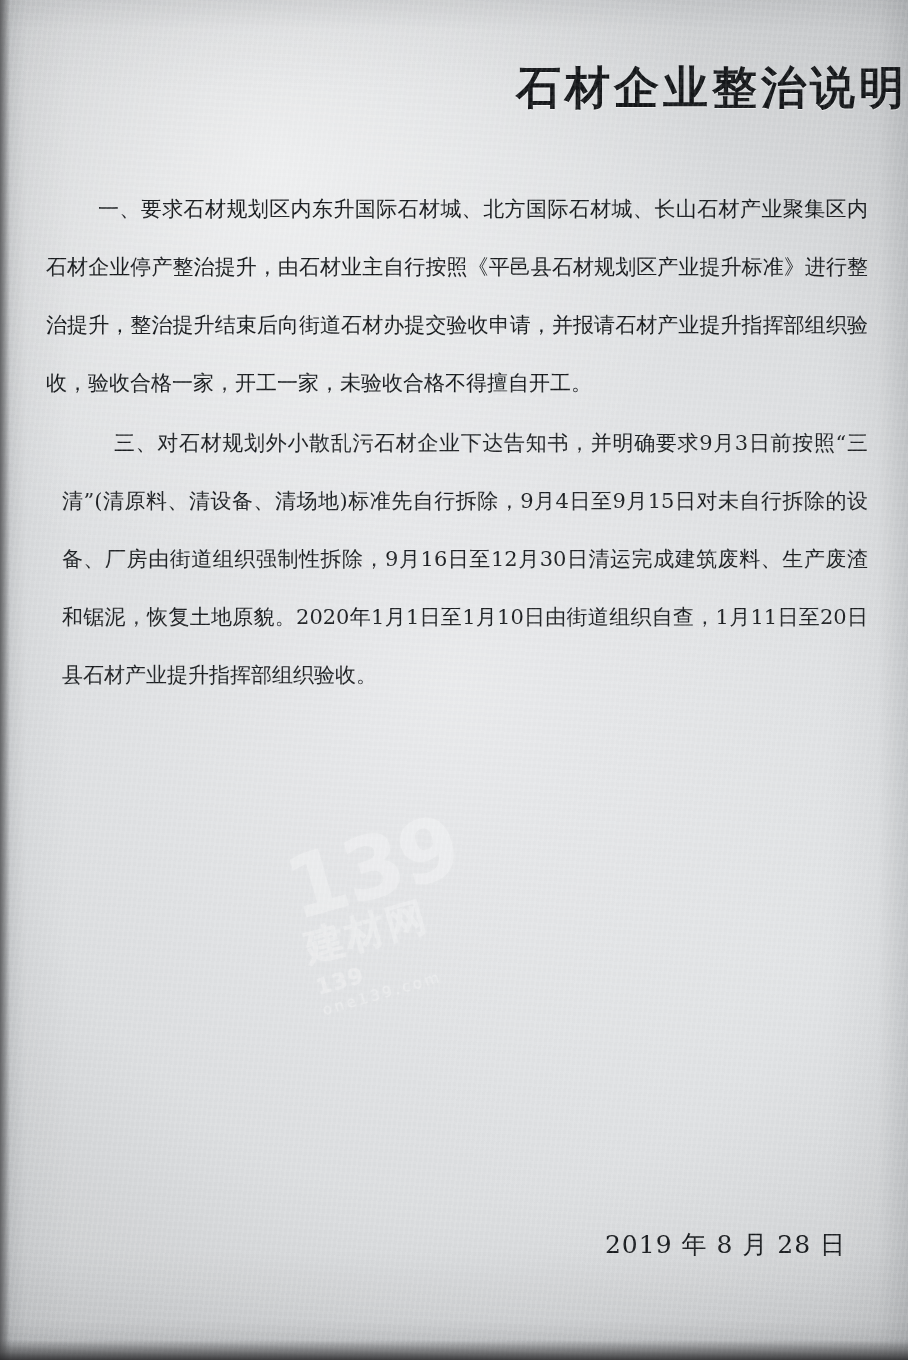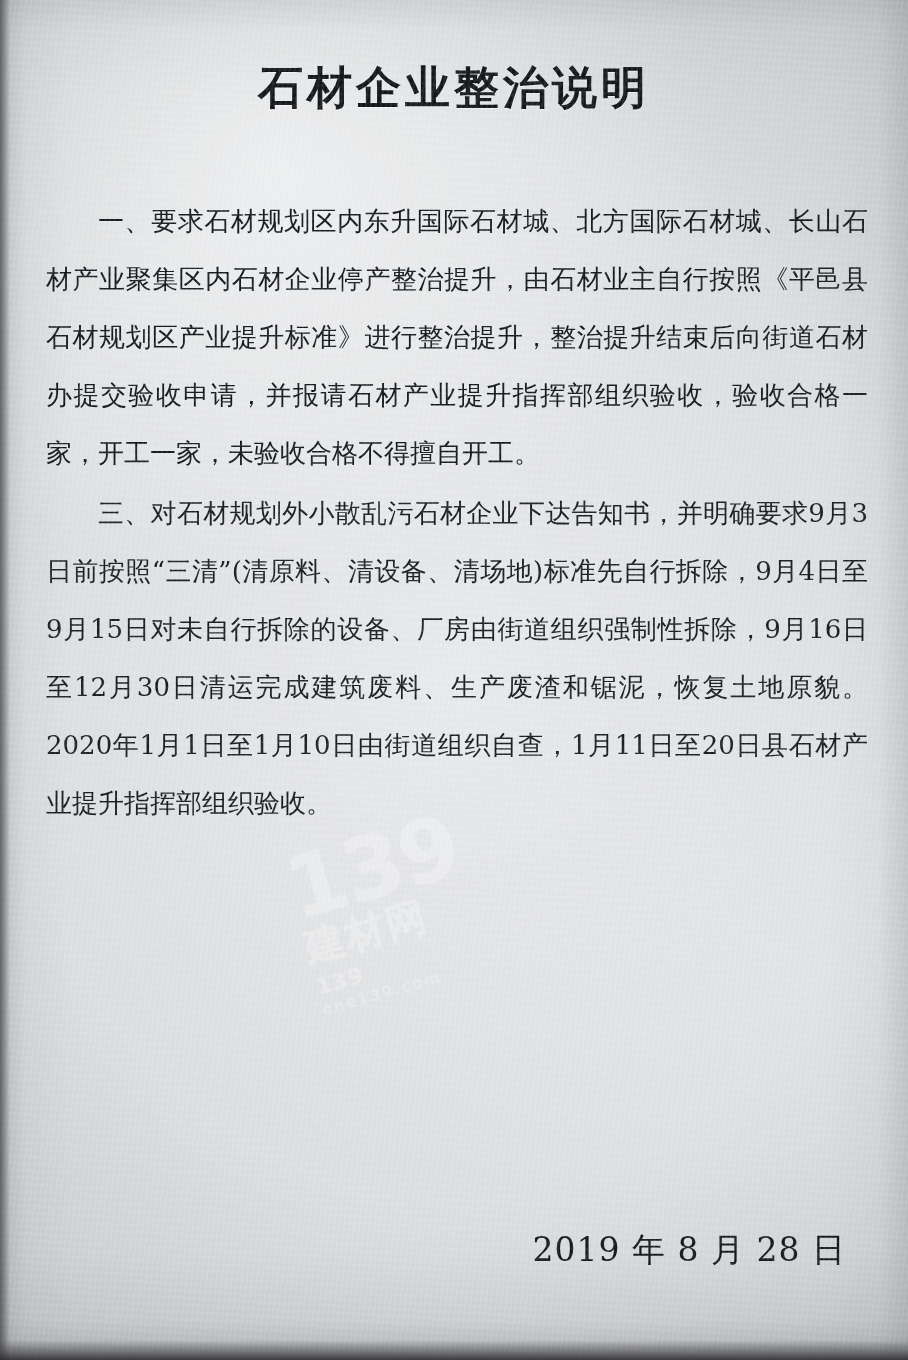--- a/index.html
+++ b/index.html
@@ -40,52 +40,53 @@
     background-image:
       repeating-linear-gradient(97deg, rgba(255,255,255,0.16) 0 2px, rgba(0,0,0,0.015) 2px 5px),
       repeating-linear-gradient(3deg, rgba(255,255,255,0.10) 0 3px, rgba(0,0,0,0.012) 3px 7px);
   }
 
   .doc-title {
     position: absolute;
     top: 28px;
     left: 0;
     right: 0;
-    text-align: center;
+    text-align: right;
     font-size: 45px;
     font-weight: 700;
     letter-spacing: 4px;
     color: #15171a;
     text-shadow: 0 1px 0 rgba(255,255,255,.5);
   }
 
   .body-text {
     position: absolute;
-    top: 192px;
+    top: 180px;
     left: 46px;
     right: 40px;
-    font-size: 26px;
+    font-size: 21px;
     line-height: 58px;
     text-align: justify;
     text-justify: inter-ideograph;
     color: #171a1d;
   }
   .para {
     margin: 0 0 2px 0;
     text-indent: 52px;
   }
   .para.p3 {
     
     color: #1c1f22;
+    margin-left: 16px;
   }
   .sign-date {
     position: absolute;
     right: 62px;
     top: 1228px;
-    font-size: 33px;
+    font-size: 25px;
     letter-spacing: 1px;
     color: #171a1d;
     margin-left: 9px;
   }
 
   
   .watermark {
     position: absolute;
     left: 300px;
     top: 800px;

